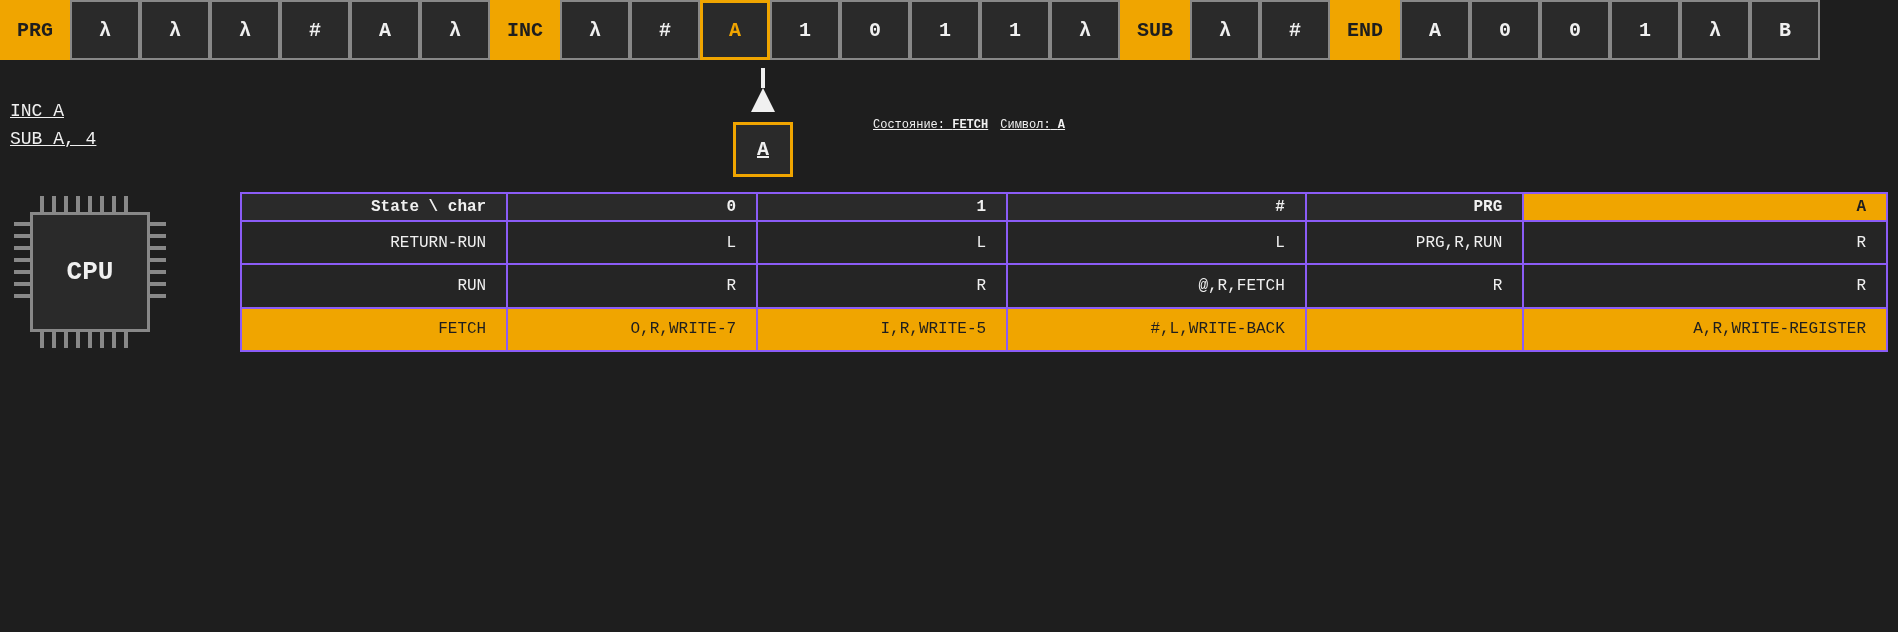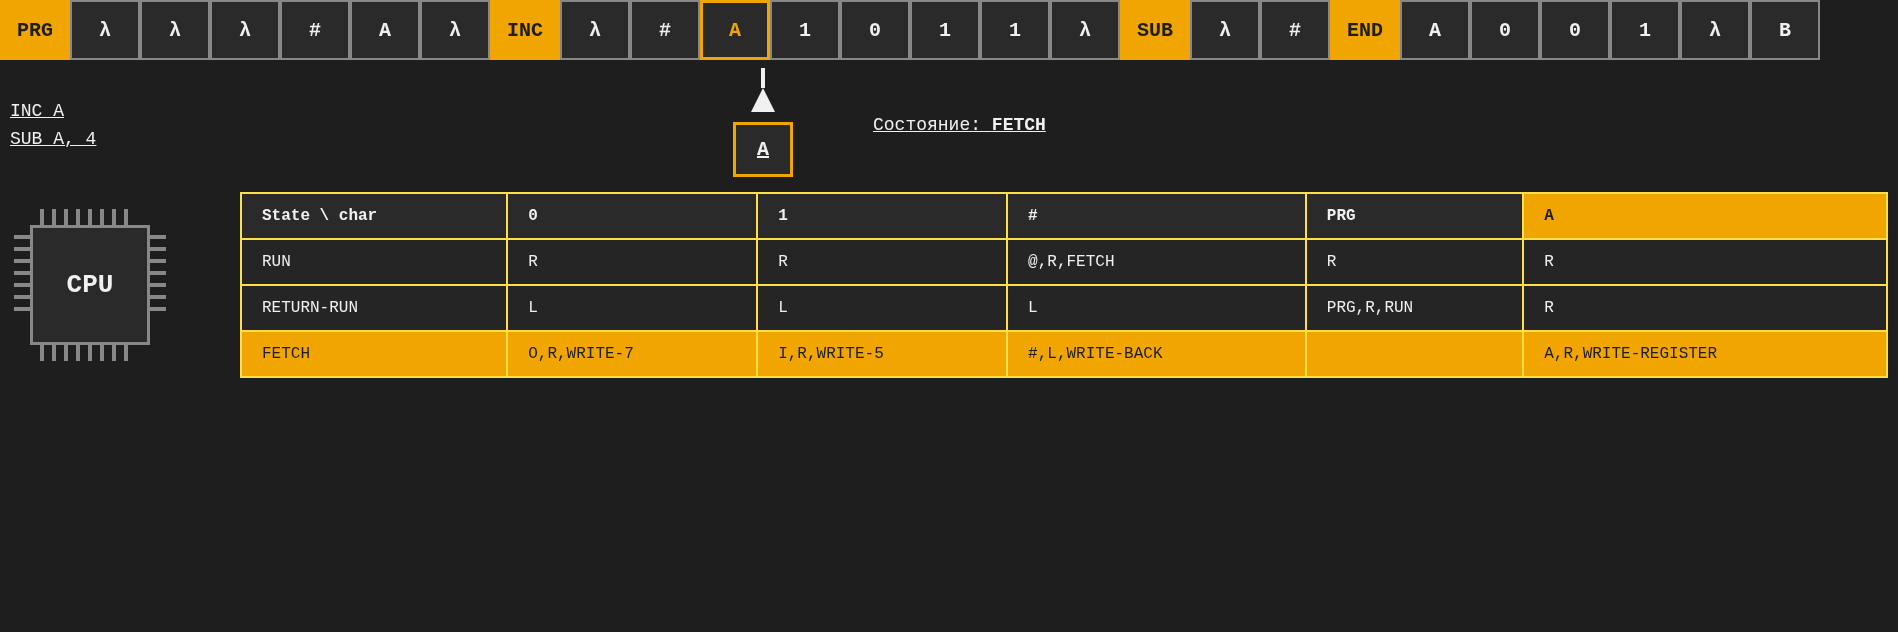--- a/index.html
+++ b/index.html
@@ -71,21 +71,21 @@
       font-weight: bold;
       color: #f0f0f0;
       background: #2a2a2a;
     }
 
     
     .state-info {
       display: flex;
       flex-direction: row;
       gap: 12px;
-      font-size: 18px;
+      font-size: 12px;
       padding-top: 5px;
       margin-left: 80px;
     }
     .state-info span {
       color: #f0f0f0;
     }
 
     
     .bottom-section {
       display: flex;
@@ -180,25 +180,25 @@
       left: 50%;
       transform: translate(-50%, -50%);
     }
 
     
     .transition-table {
       border-collapse: collapse;
       flex: 1;
     }
     .transition-table th, .transition-table td {
-      border: 2px solid #fde047;
-      padding: 13px 20px;
+      border: 2px solid #8b5cf6;
+      padding: 4px 20px;
       font-size: 16px;
       font-family: 'Courier New', Courier, monospace;
-      text-align: left;
+      text-align: right;
       min-width: 120px;
     }
     .transition-table th {
       background: #2a2a2a;
       color: #f0f0f0;
     }
     .transition-table td {
       background: #252525;
       color: #f0f0f0;
     }
@@ -286,20 +286,24 @@
       <div style="height:10px"></div>
       <div class="head-cell">
         <span>A</span>
       </div>
     </div>
 
     <div class="state-info">
       <span>
         <span>Состояние:</span>
         <strong>FETCH</strong>
+      </span>
+      <span>
+        <span>Символ:</span>
+        <strong>A</strong>
       </span>
     </div>
   </div>
 
   <div class="bottom-section">
 
     <div class="cpu-container">
       <div class="cpu-icon">
 
         <div class="cpu-pins-top">
@@ -356,33 +360,33 @@
             <th>State \ char</th>
             <th>0</th>
             <th>1</th>
             <th>#</th>
             <th>PRG</th>
             <th class="col-A-header">A</th>
           </tr>
         </thead>
         <tbody>
           <tr>
-            <td>RUN</td>
-            <td>R</td>
-            <td>R</td>
-            <td>@,R,FETCH</td>
-            <td>R</td>
-            <td>R</td>
-          </tr>
-          <tr>
             <td>RETURN-RUN</td>
             <td>L</td>
             <td>L</td>
             <td>L</td>
             <td>PRG,R,RUN</td>
+            <td>R</td>
+          </tr>
+          <tr>
+            <td>RUN</td>
+            <td>R</td>
+            <td>R</td>
+            <td>@,R,FETCH</td>
+            <td>R</td>
             <td>R</td>
           </tr>
           <tr class="row-fetch">
             <td>FETCH</td>
             <td>O,R,WRITE-7</td>
             <td>I,R,WRITE-5</td>
             <td>#,L,WRITE-BACK</td>
             <td></td>
             <td>A,R,WRITE-REGISTER</td>
           </tr>

